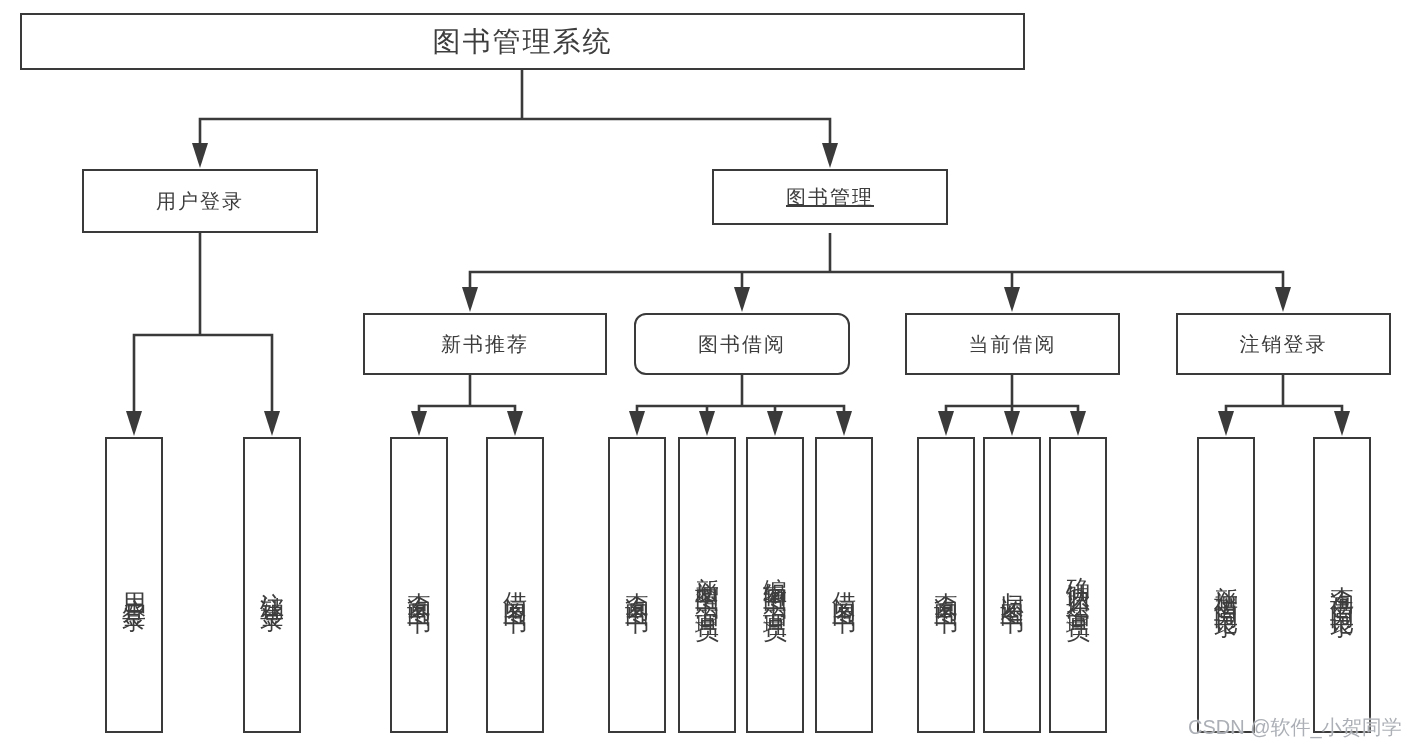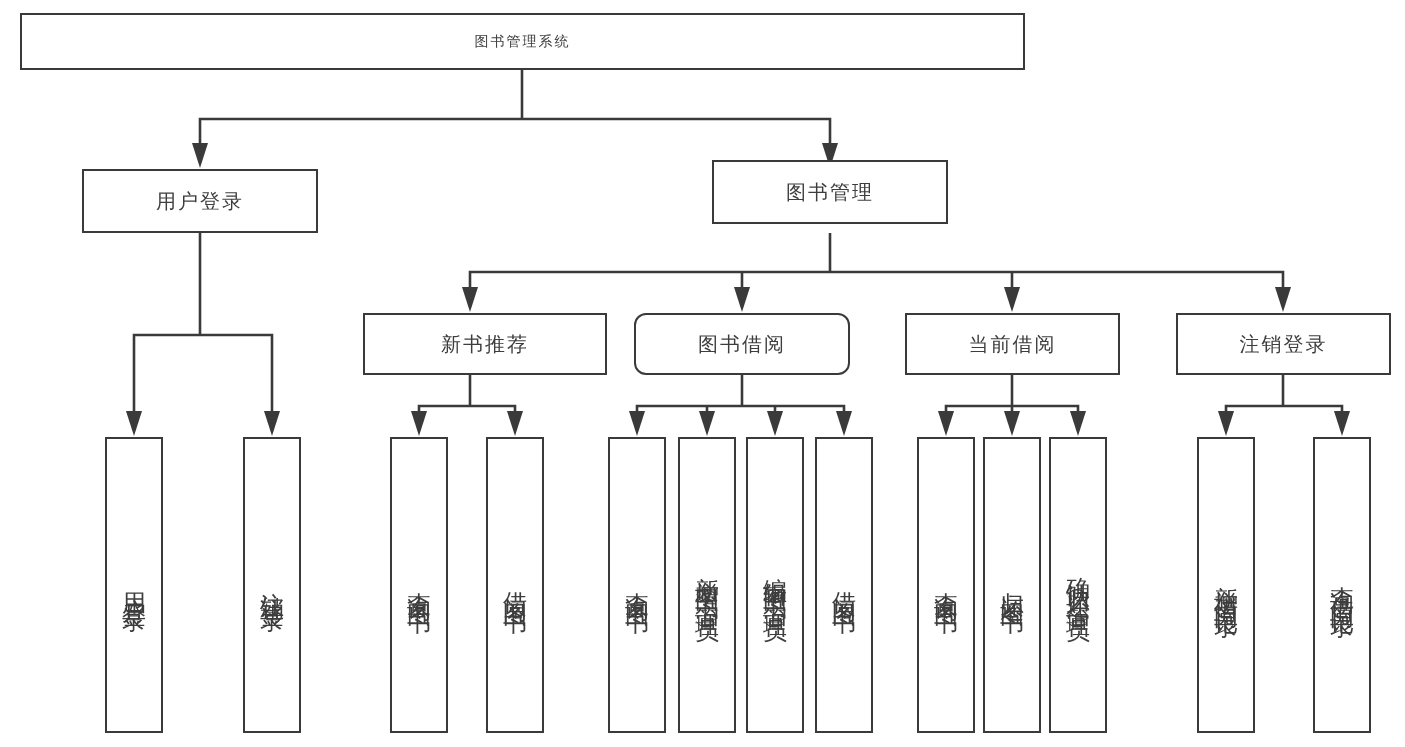--- a/index.html
+++ b/index.html
@@ -25,33 +25,33 @@
     display: flex;
     align-items: center;
     justify-content: center;
     color: #3d3d3d;
   }
   .hlabel {
     font-size: 20px;
     letter-spacing: 2px;
     white-space: nowrap;
   }
-  .root-box .hlabel { font-size: 14px; }
+  .root-box .hlabel { font-size: 28px; }
   .vlabel {
     writing-mode: vertical-rl;
     text-orientation: mixed;
     font-size: 24px;
     line-height: 1.25;
     letter-spacing: 6px;
     white-space: nowrap;
   }
   
   .root-box   { left: 20px;   top: 13px;  width: 1005px; height: 57px; }
   .n-login    { left: 82px;   top: 169px; width: 236px;  height: 64px; }
-  .n-bookmgmt { left: 712px;  top: 160px; width: 236px;  height: 64px; }
+  .n-bookmgmt { left: 712px;  top: 169px; width: 236px;  height: 56px; text-decoration: underline; }
   .n-newbook  { left: 363px;  top: 313px; width: 244px;  height: 62px; }
   .n-borrow   { left: 634px;  top: 313px; width: 216px;  height: 62px; border-radius: 12px; }
   .n-current  { left: 905px;  top: 313px; width: 215px;  height: 62px; }
   .n-records  { left: 1176px; top: 313px; width: 215px;  height: 62px; }
   .leaf       { top: 437px;   width: 58px; height: 296px; }
   .lf-1  { left: 105px;  }
   .lf-2  { left: 243px;  }
   .lf-3  { left: 390px;  }
   .lf-4  { left: 486px;  }
   .lf-5  { left: 608px;  }
@@ -193,14 +193,15 @@
     <span class="vlabel">确认归还（管理员）</span>
   </div>
 
   <div class="node leaf lf-12">
     <span class="vlabel">新增借阅记录</span>
   </div>
   <div class="node leaf lf-13">
     <span class="vlabel">查询借阅记录</span>
   </div>
 
+  <div class="watermark">CSDN @软件_小贺同学</div>
 
 </div>
 
 </body></html>

